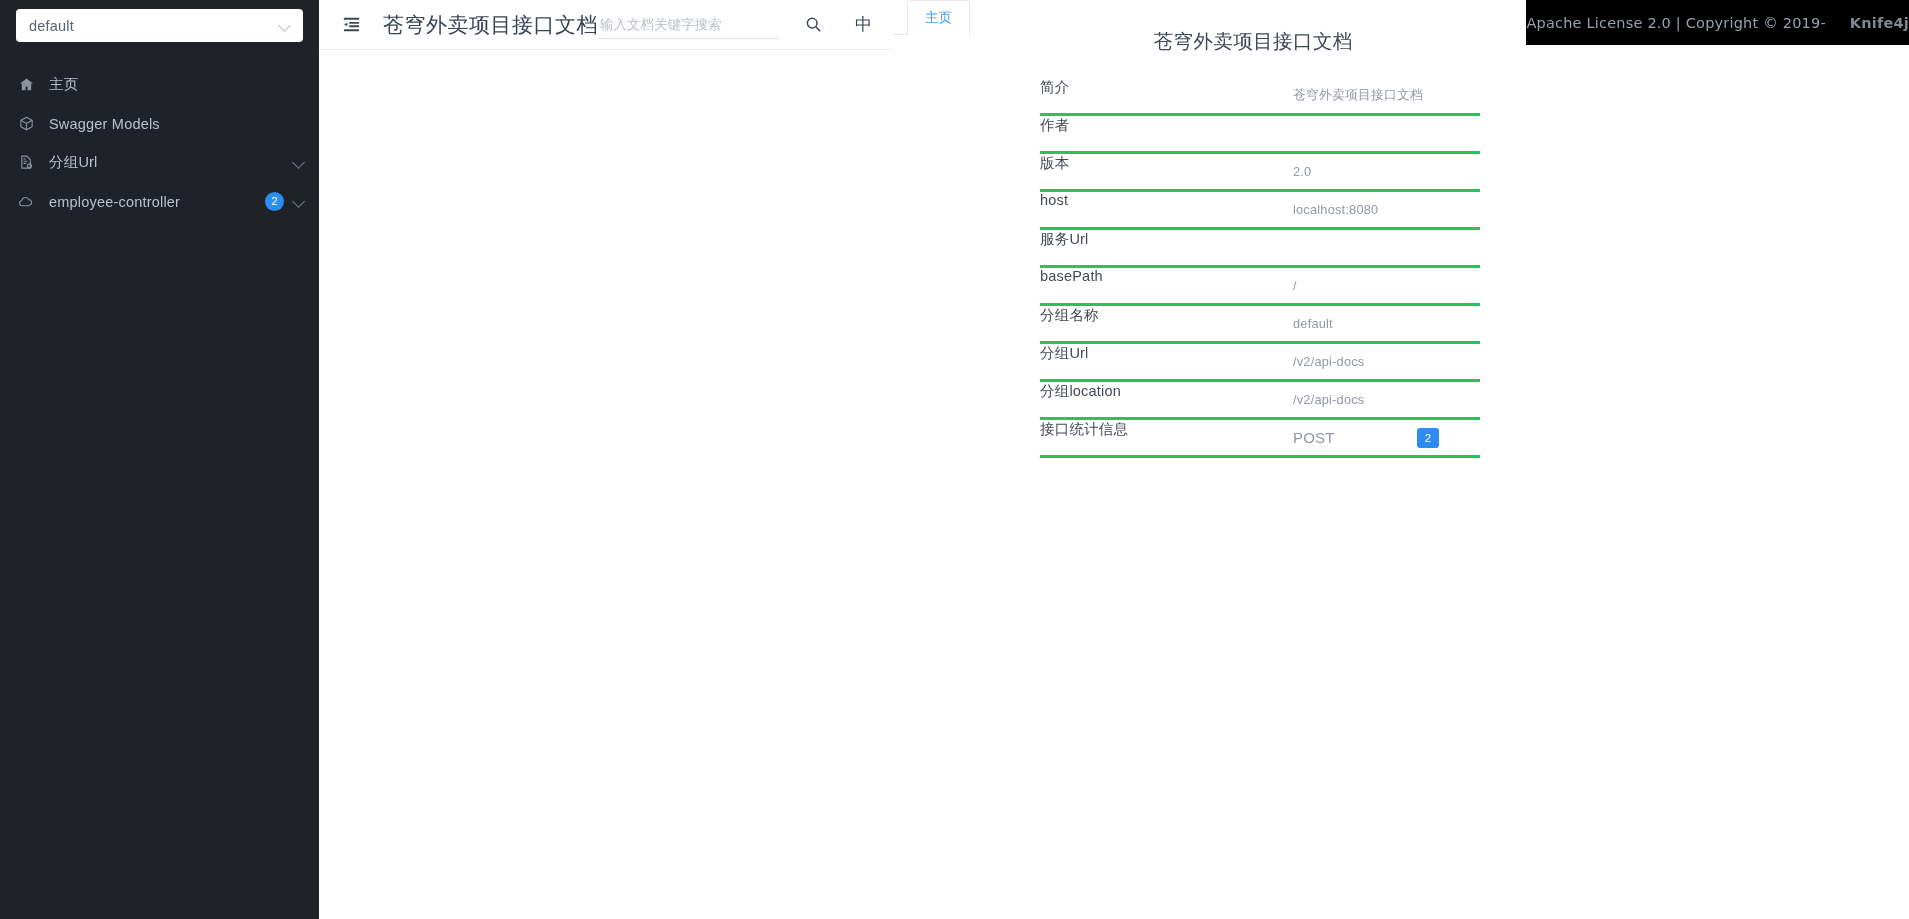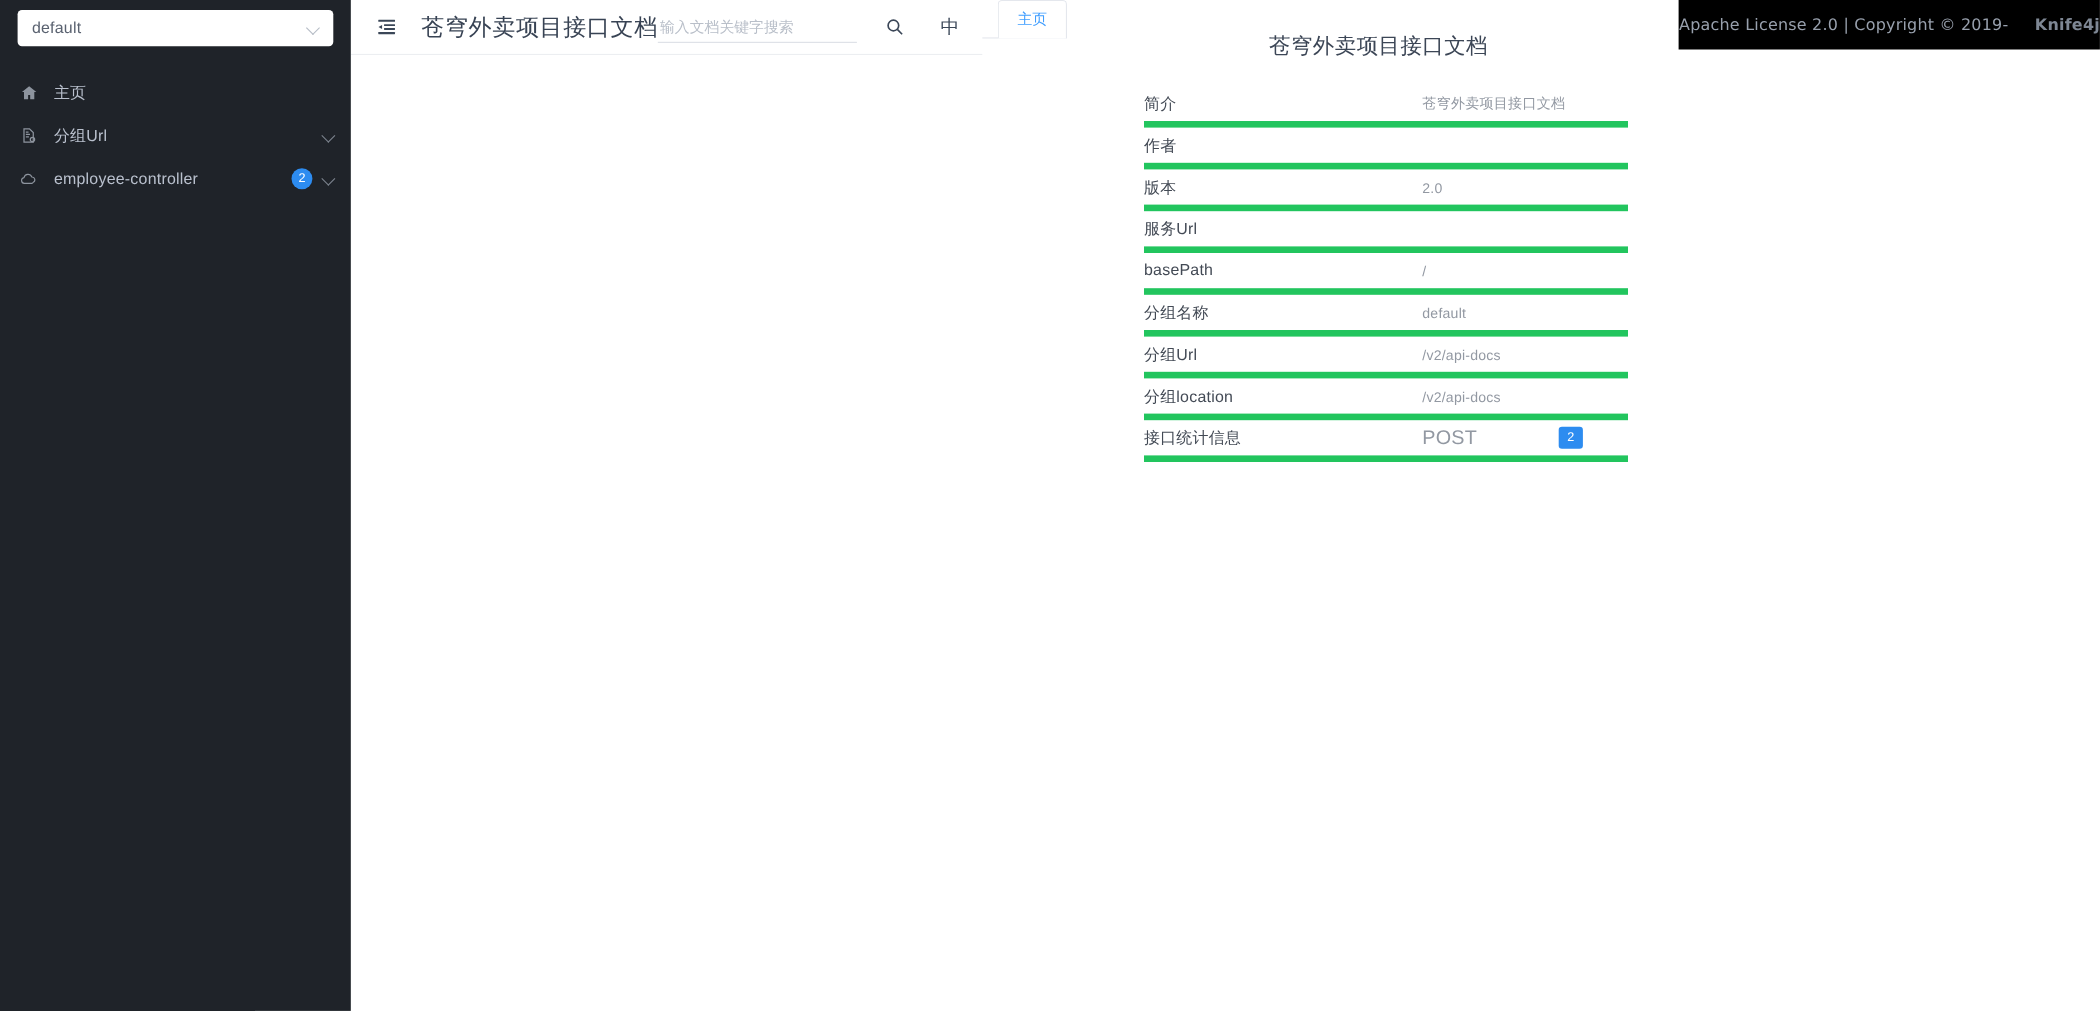--- a/index.html
+++ b/index.html
@@ -212,42 +212,41 @@
     margin: 28px 0 0 0;
     padding-left: 10px;
     font-weight: normal;
     letter-spacing: .4px;
   }
   .info-table {
     margin: 23px 46px 0 70px;
   }
   .info-row {
     display: flex;
-    align-items: center;
     height: 38px;
-    border-bottom: 6px solid #22c55e;
+    border-bottom: 3px solid #22c55e;
   }
   .info-key {
     width: 253px;
     min-width: 253px;
     font-size: 14.5px;
     color: #434a55;
     letter-spacing: .2px;
   }
   .info-val {
     font-size: 12.8px;
     color: #9298a2;
     display: flex;
     align-items: center;
     letter-spacing: .2px;
   }
   .stat-method {
     display: inline-block;
     width: 124px;
-    font-size: 18px;
+    font-size: 15px;
     color: #9298a2;
   }
   .stat-badge {
     background: #2d8cf0;
     color: #fff;
     font-size: 11.5px;
     min-width: 22px;
     height: 20px;
     line-height: 20px;
     text-align: center;
@@ -286,20 +285,29 @@
 
       <div class="nav-item">
         <span class="nav-ico">
           <svg width="15" height="15" viewBox="0 0 16 16" fill="currentColor">
             <path d="M8 1.5 1 7h2v7h4v-4h2v4h4V7h2L8 1.5z"></path>
           </svg>
         </span>
         <span class="nav-label">主页</span>
       </div>
 
+      <div class="nav-item">
+        <span class="nav-ico">
+          <svg width="15" height="15" viewBox="0 0 16 16" fill="none" stroke="currentColor" stroke-width="1.2">
+            <path d="M8 1.3 14 4.6v6.8L8 14.7 2 11.4V4.6z"></path>
+            <path d="M2 4.6 8 7.9l6-3.3M8 7.9v6.8"></path>
+          </svg>
+        </span>
+        <span class="nav-label">Swagger Models</span>
+      </div>
 
       <div class="nav-item">
         <span class="nav-ico">
           <svg width="15" height="15" viewBox="0 0 16 16" fill="none" stroke="currentColor" stroke-width="1.2">
             <path d="M3 1.2h5.3L12 4.8V14H3z"></path>
             <path d="M4.8 4.3h2.6M4.8 6.6h4M4.8 8.9h3"></path>
             <circle cx="11.2" cy="11.6" r="2.1" fill="none"></circle>
           </svg>
         </span>
         <span class="nav-label">分组Url</span>
@@ -364,20 +372,24 @@
         </div>
         <div class="info-row">
           <div class="info-key">作者</div>
           <div class="info-val"></div>
         </div>
         <div class="info-row">
           <div class="info-key">版本</div>
           <div class="info-val">2.0</div>
         </div>
         <div class="info-row">
+          <div class="info-key">host</div>
+          <div class="info-val">localhost:8080</div>
+        </div>
+        <div class="info-row">
           <div class="info-key">服务Url</div>
           <div class="info-val"></div>
         </div>
         <div class="info-row">
           <div class="info-key">basePath</div>
           <div class="info-val">/</div>
         </div>
         <div class="info-row">
           <div class="info-key">分组名称</div>
           <div class="info-val">default</div>

